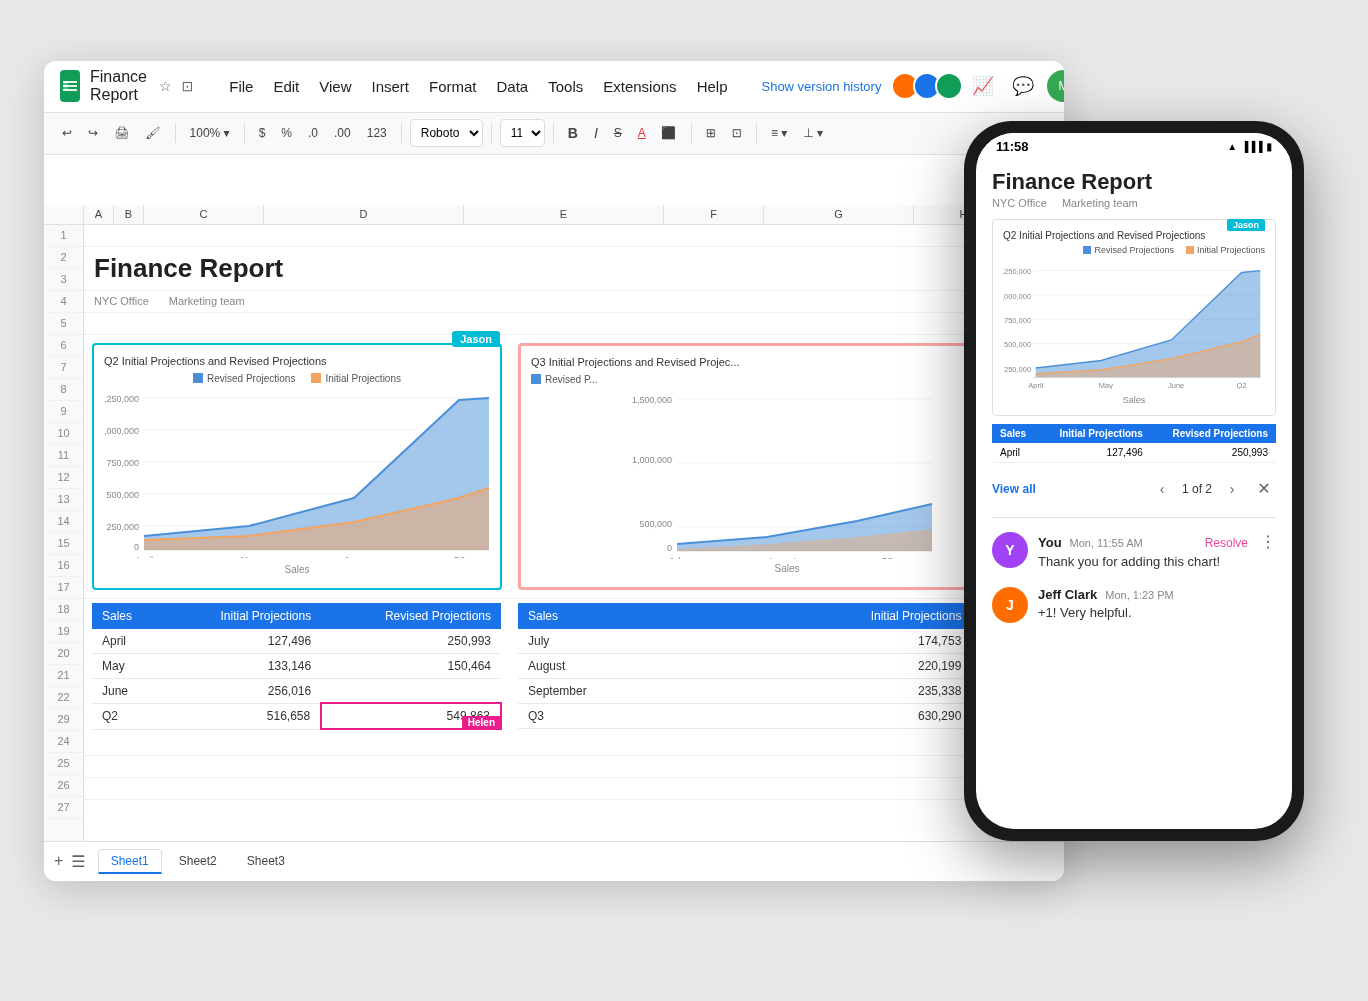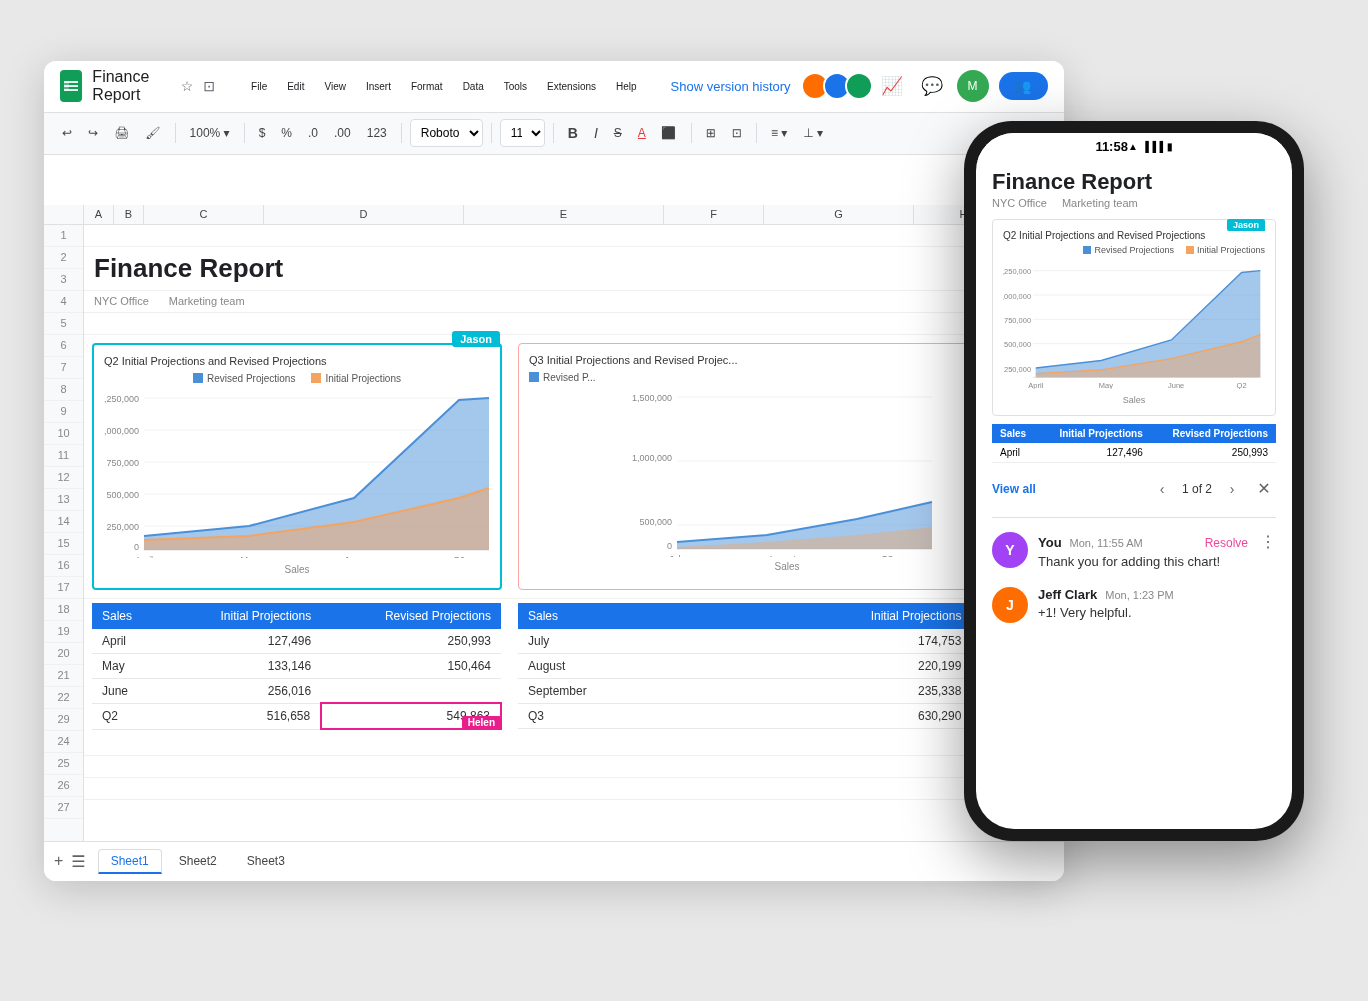--- a/index.html
+++ b/index.html
@@ -79,21 +79,21 @@
 
     .menu-bar {
       display: flex;
       align-items: center;
       padding: 0 16px;
       gap: 4px;
       flex: 1;
     }
 
     .menu-item {
-      font-size: 10px;
+      font-size: 15px;
       color: #202124;
       padding: 4px 8px;
       border-radius: 4px;
       cursor: pointer;
     }
 
     .title-bar-right {
       display: flex;
       align-items: center;
       gap: 10px;
@@ -323,21 +323,21 @@
       overflow: hidden;
       display: flex;
       flex-direction: column;
     }
 
     .phone-status-bar {
       height: 28px;
       background: #fff;
       display: flex;
       align-items: center;
-      justify-content: center;
+      justify-content: space-between;
       padding: 0 20px;
       font-size: 12px;
       font-weight: 600;
     }
 
     .phone-time { font-size: 13px; font-weight: 700; }
     .phone-icons { display: flex; gap: 4px; align-items: center; font-size: 10px; }
 
     .phone-content {
       flex: 1;
@@ -753,21 +753,21 @@
 
                 <text x="40" y="175" font-size="9" fill="#888" text-anchor="middle">April</text>
                 <text x="145" y="175" font-size="9" fill="#888" text-anchor="middle">May</text>
                 <text x="250" y="175" font-size="9" fill="#888" text-anchor="middle">June</text>
                 <text x="355" y="175" font-size="9" fill="#888" text-anchor="middle">Q2</text>
               </svg>
               
               <div style="text-align:center;font-size:10px;color:#888;margin-top:2px;">Sales</div>
             </div>
 
-            <div style="flex:1;border:1px solid #fca5a5;border-radius:4px;padding:10px;background:#fff;overflow:hidden;">
+            <div style="flex:1;border:3px solid #fca5a5;border-radius:4px;padding:10px;background:#fff;overflow:hidden;">
               <div style="font-size:11px;font-weight:500;color:#333;margin-bottom:6px;white-space:nowrap;">Q3 Initial Projections and Revised Projec...</div>
               
               <div style="display:flex;gap:10px;margin-bottom:4px;">
                 <div style="display:flex;align-items:center;gap:4px;font-size:10px;color:#555;">
                   <div style="width:10px;height:10px;background:#4a90d9;"></div>
                   <span>Revised P...</span>
                 </div>
               </div>
 
               <svg width="100%" height="170" viewBox="0 0 300 170" preserveAspectRatio="xMidYMid meet">

